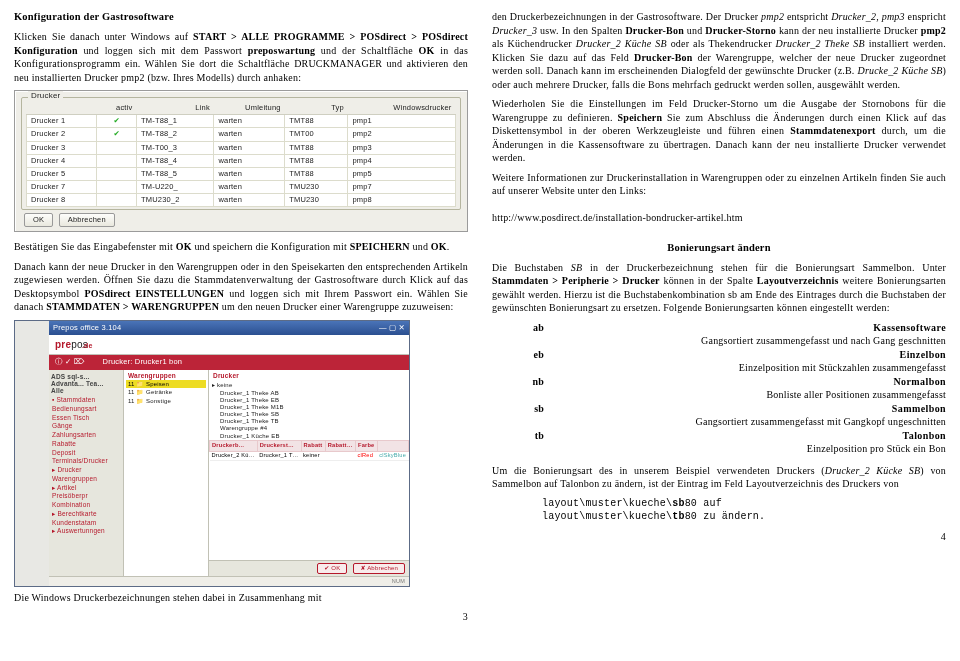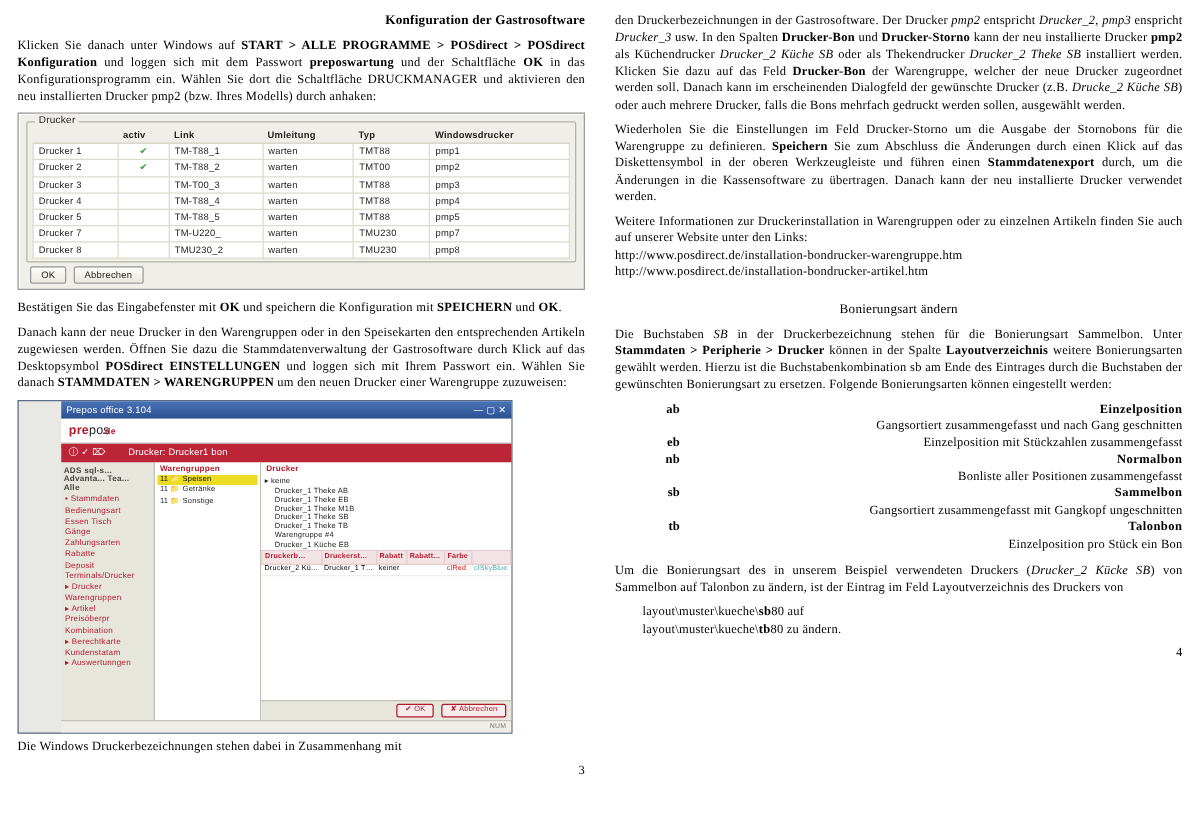--- a/index.html
+++ b/index.html
@@ -15,36 +15,37 @@
     letter-spacing: 0.02em;
     display: flex;
     gap: 24px;
   }
   .col {
     flex: 1 1 0;
     min-width: 0;
   }
   .heading {
     font-weight: bold;
-    text-align: right;
+    text-align: left;
     margin: 0 0 6px 0;
     font-size: 10.5px;
   }
   .right-heading {
-    font-weight: normal;
+    font-weight: bold;
     text-align: center;
     margin: 16px 0 6px 0;
     font-size: 10.5px;
   }
   p {
     margin: 0 0 6px 0;
     text-align: justify;
   }
   .indent {
-    margin-left: 22px;
+    margin-left: 50px;
+    font-family: Liberation Mono, monospace;
   }
   .deflist {
     margin: 4px 0 8px 24px;
     display: grid;
     grid-template-columns: 28px 1fr;
     row-gap: 0px;
     text-align: right;
   }
   .deflist .abbr { font-weight: bold; }
   .deflist .term { font-weight: bold; letter-spacing:0.04em;}
@@ -80,22 +81,22 @@
     background: #efeee8;
     padding: 0 3px;
   }
   .tbl1 {
     border-collapse: collapse;
     width: 100%;
     font-size: 7.5px;
   }
   .tbl1 th {
     background: #efeee8;
-    font-weight: bold;
-    text-align: left;
+    font-weight: normal;
+    text-align: right;
     border-bottom: 1px solid #cfcfc1;
     padding: 1px 4px;
   }
   .tbl1 td {
     background: #fff;
     border: 1px solid #dcdccc;
     padding: 1px 4px;
   }
   .tbl1 td.activ {
     text-align: center;
@@ -431,35 +432,36 @@
   <p>
     <span>den Druckerbezeichnungen in der Gastrosoftware. Der Drucker </span><i>pmp2</i><span> entspricht </span><i>Drucker_2</i><span>, </span><i>pmp3</i><span> enspricht </span><i>Drucker_3</i><span> usw. In den Spalten </span><b>Drucker-Bon</b><span> und </span><b>Drucker-Storno</b><span> kann der neu installierte Drucker </span><b>pmp2</b><span> als Küchendrucker </span><i>Drucker_2 Küche SB</i><span> oder als Thekendrucker </span><i>Drucker_2 Theke SB</i><span> installiert werden. Klicken Sie dazu auf das Feld </span><b>Drucker-Bon</b><span> der Warengruppe, welcher der neue Drucker zugeordnet werden soll. Danach kann im erscheinenden Dialogfeld der gewünschte Drucker (z.B. </span><i>Drucke_2 Küche SB</i><span>) oder auch mehrere Drucker, falls die Bons mehrfach gedruckt werden sollen, ausgewählt werden.</span>
   </p>
 
   <p>
     <span>Wiederholen Sie die Einstellungen im Feld Drucker-Storno um die Ausgabe der Stornobons für die Warengruppe zu definieren. </span><b>Speichern</b><span> Sie zum Abschluss die Änderungen durch einen Klick auf das Diskettensymbol in der oberen Werkzeugleiste und führen einen </span><b>Stammdatenexport</b><span> durch, um die Änderungen in die Kassensoftware zu übertragen. Danach kann der neu installierte Drucker verwendet werden.</span>
   </p>
 
   <p>
     <span>Weitere Informationen zur Druckerinstallation in Warengruppen oder zu einzelnen Artikeln finden Sie auch auf unserer Website unter den Links:</span><br>
-    <span>http://www.posdirect.de/installation-bondrucker-warengruppe.htm</span><br>
+    <br>
     <span>http://www.posdirect.de/installation-bondrucker-artikel.htm</span>
   </p>
 
   <div class="right-heading">Bonierungsart ändern</div>
 
   <p>
     <span>Die Buchstaben </span><i>SB</i><span> in der Druckerbezeichnung stehen für die Bonierungsart Sammelbon. Unter </span><b>Stammdaten &gt; Peripherie &gt; Drucker</b><span> können in der Spalte </span><b>Layoutverzeichnis</b><span> weitere Bonierungsarten gewählt werden. Hierzu ist die Buchstabenkombination sb am Ende des Eintrages durch die Buchstaben der gewünschten Bonierungsart zu ersetzen. Folgende Bonierungsarten können eingestellt werden:</span>
   </p>
 
   <div class="deflist" id="deflist">
       <div class="abbr">ab</div>
-      <div class="term">Einzelposition</div>
+      <div class="term">Kassensoftware</div>
       <div class="desc">Gangsortiert zusammengefasst und nach Gang geschnitten</div>
       <div class="abbr">eb</div>
+      <div class="term">Einzelbon</div>
       <div class="desc">Einzelposition mit Stückzahlen zusammengefasst</div>
       <div class="abbr">nb</div>
       <div class="term">Normalbon</div>
       <div class="desc">Bonliste aller Positionen zusammengefasst</div>
       <div class="abbr">sb</div>
       <div class="term">Sammelbon</div>
       <div class="desc">Gangsortiert zusammengefasst mit Gangkopf ungeschnitten</div>
       <div class="abbr">tb</div>
       <div class="term">Talonbon</div>
       <div class="desc">Einzelposition pro Stück ein Bon</div>

